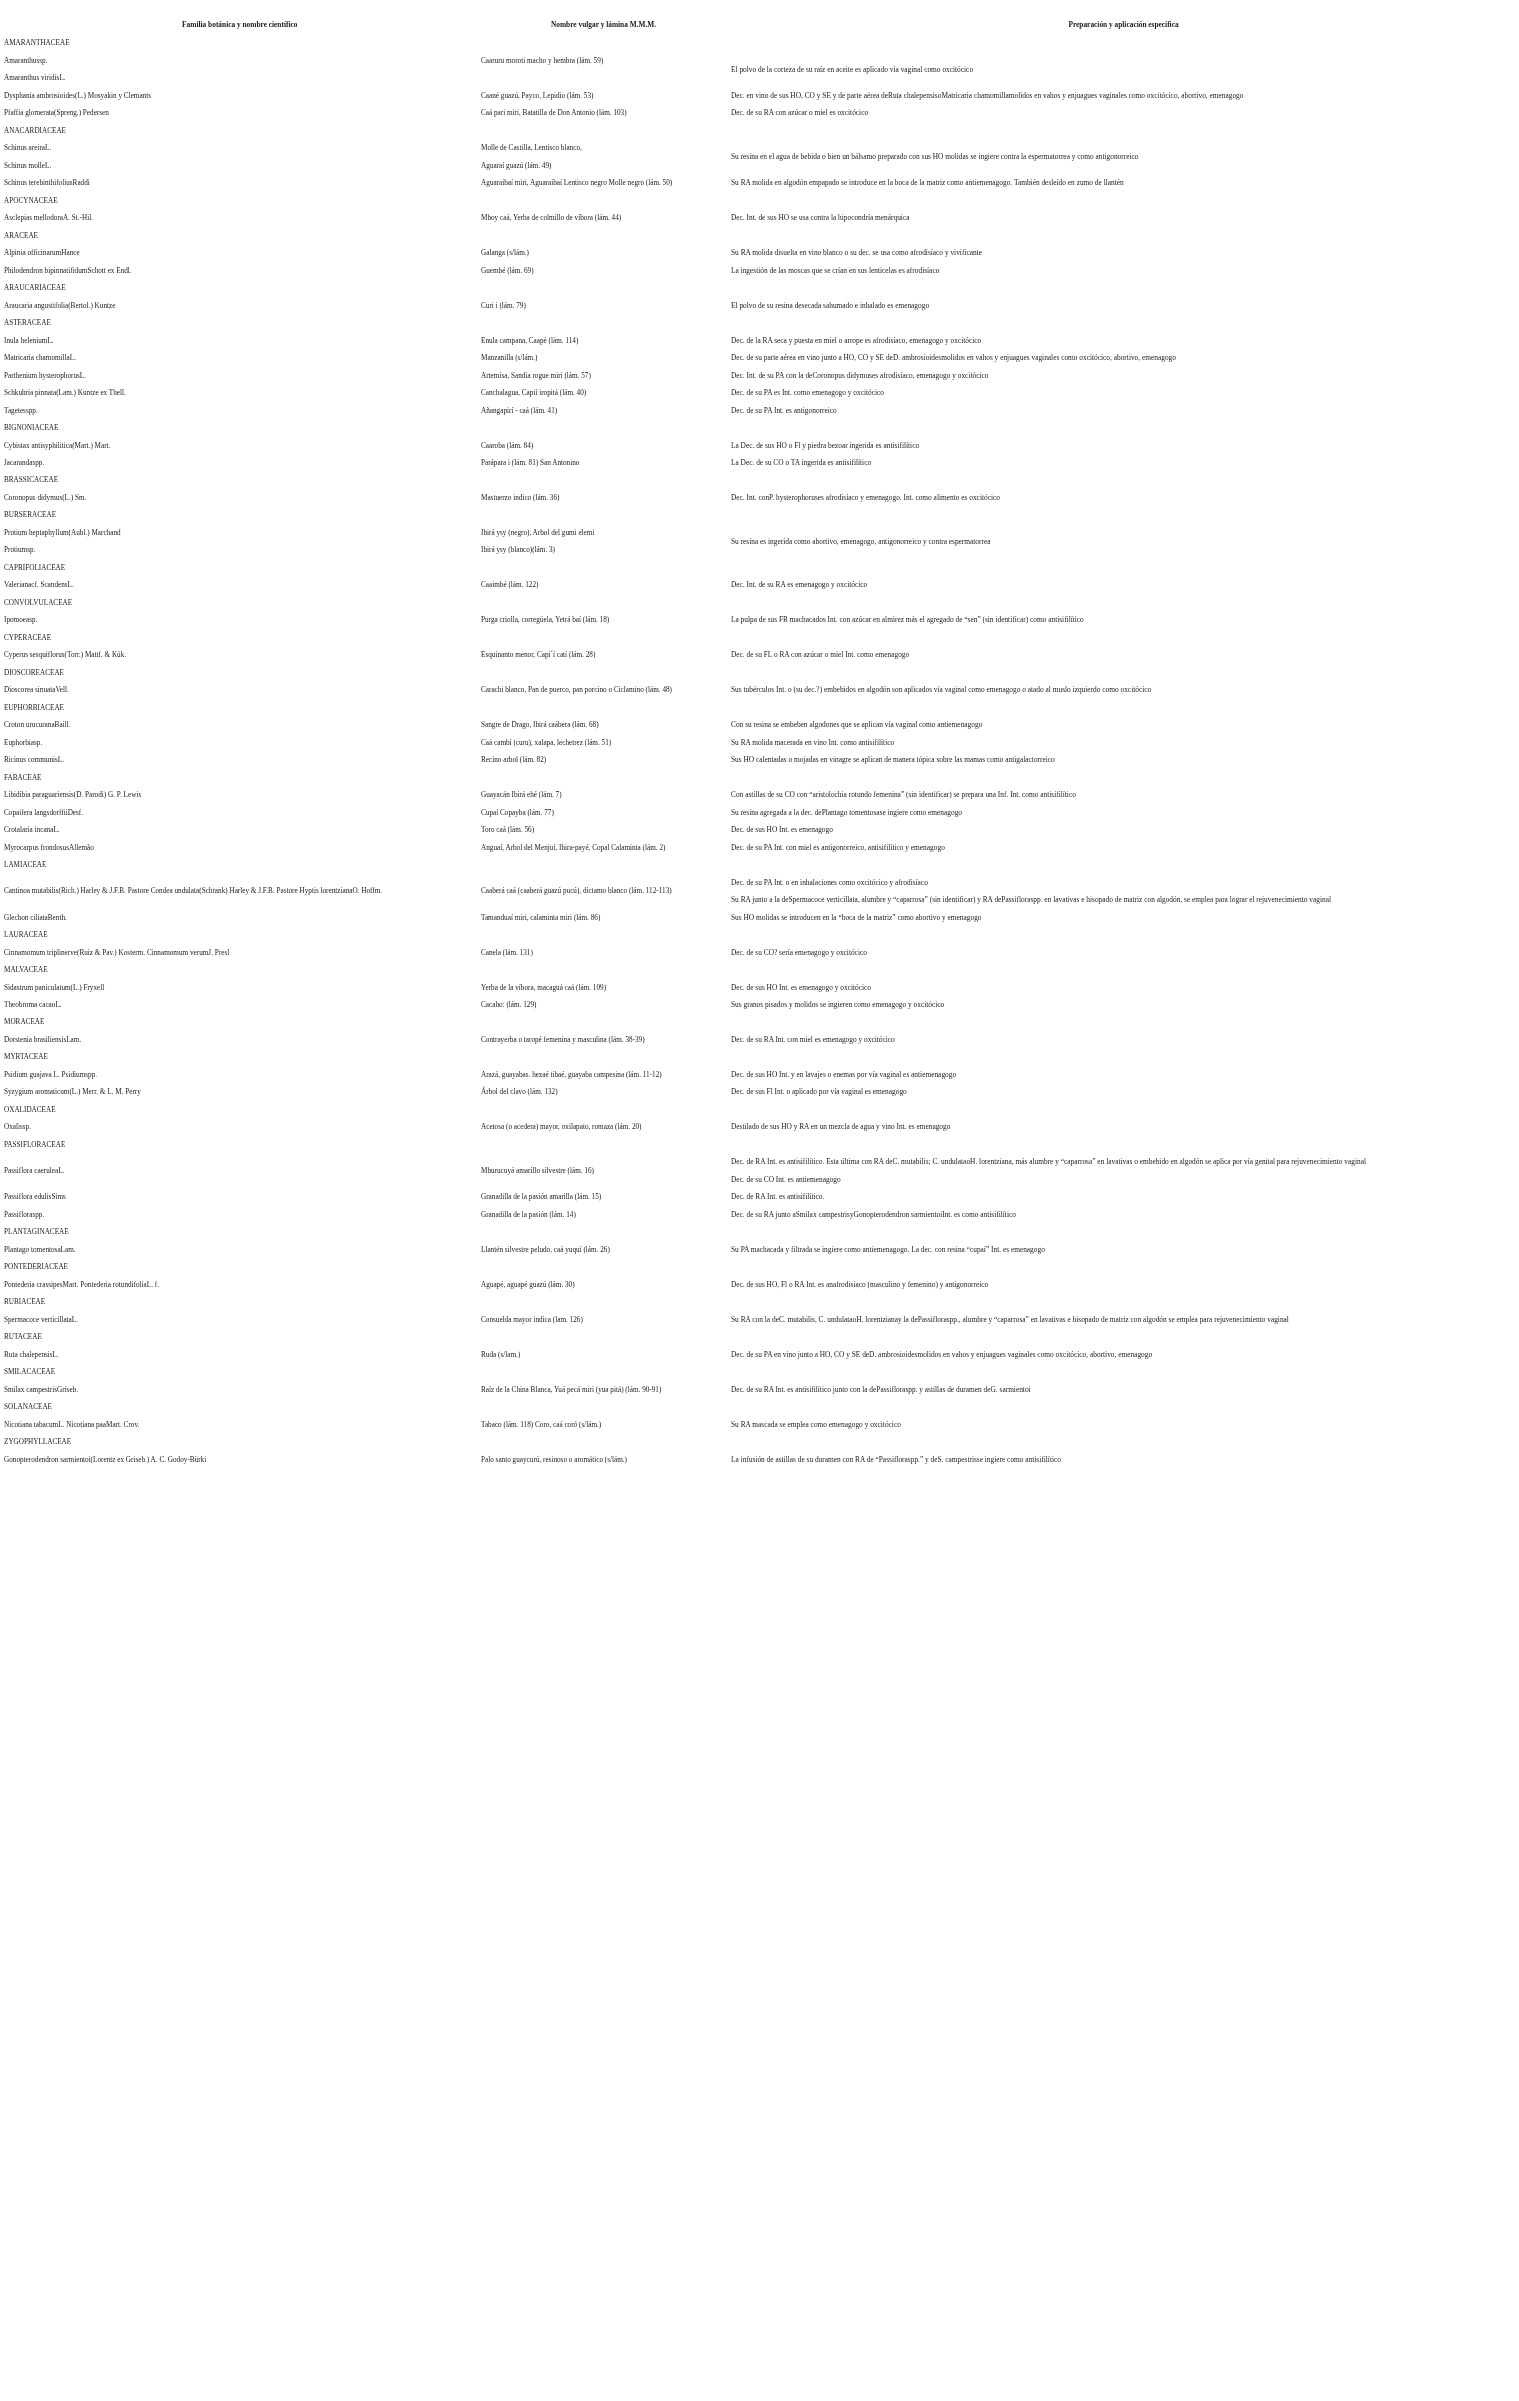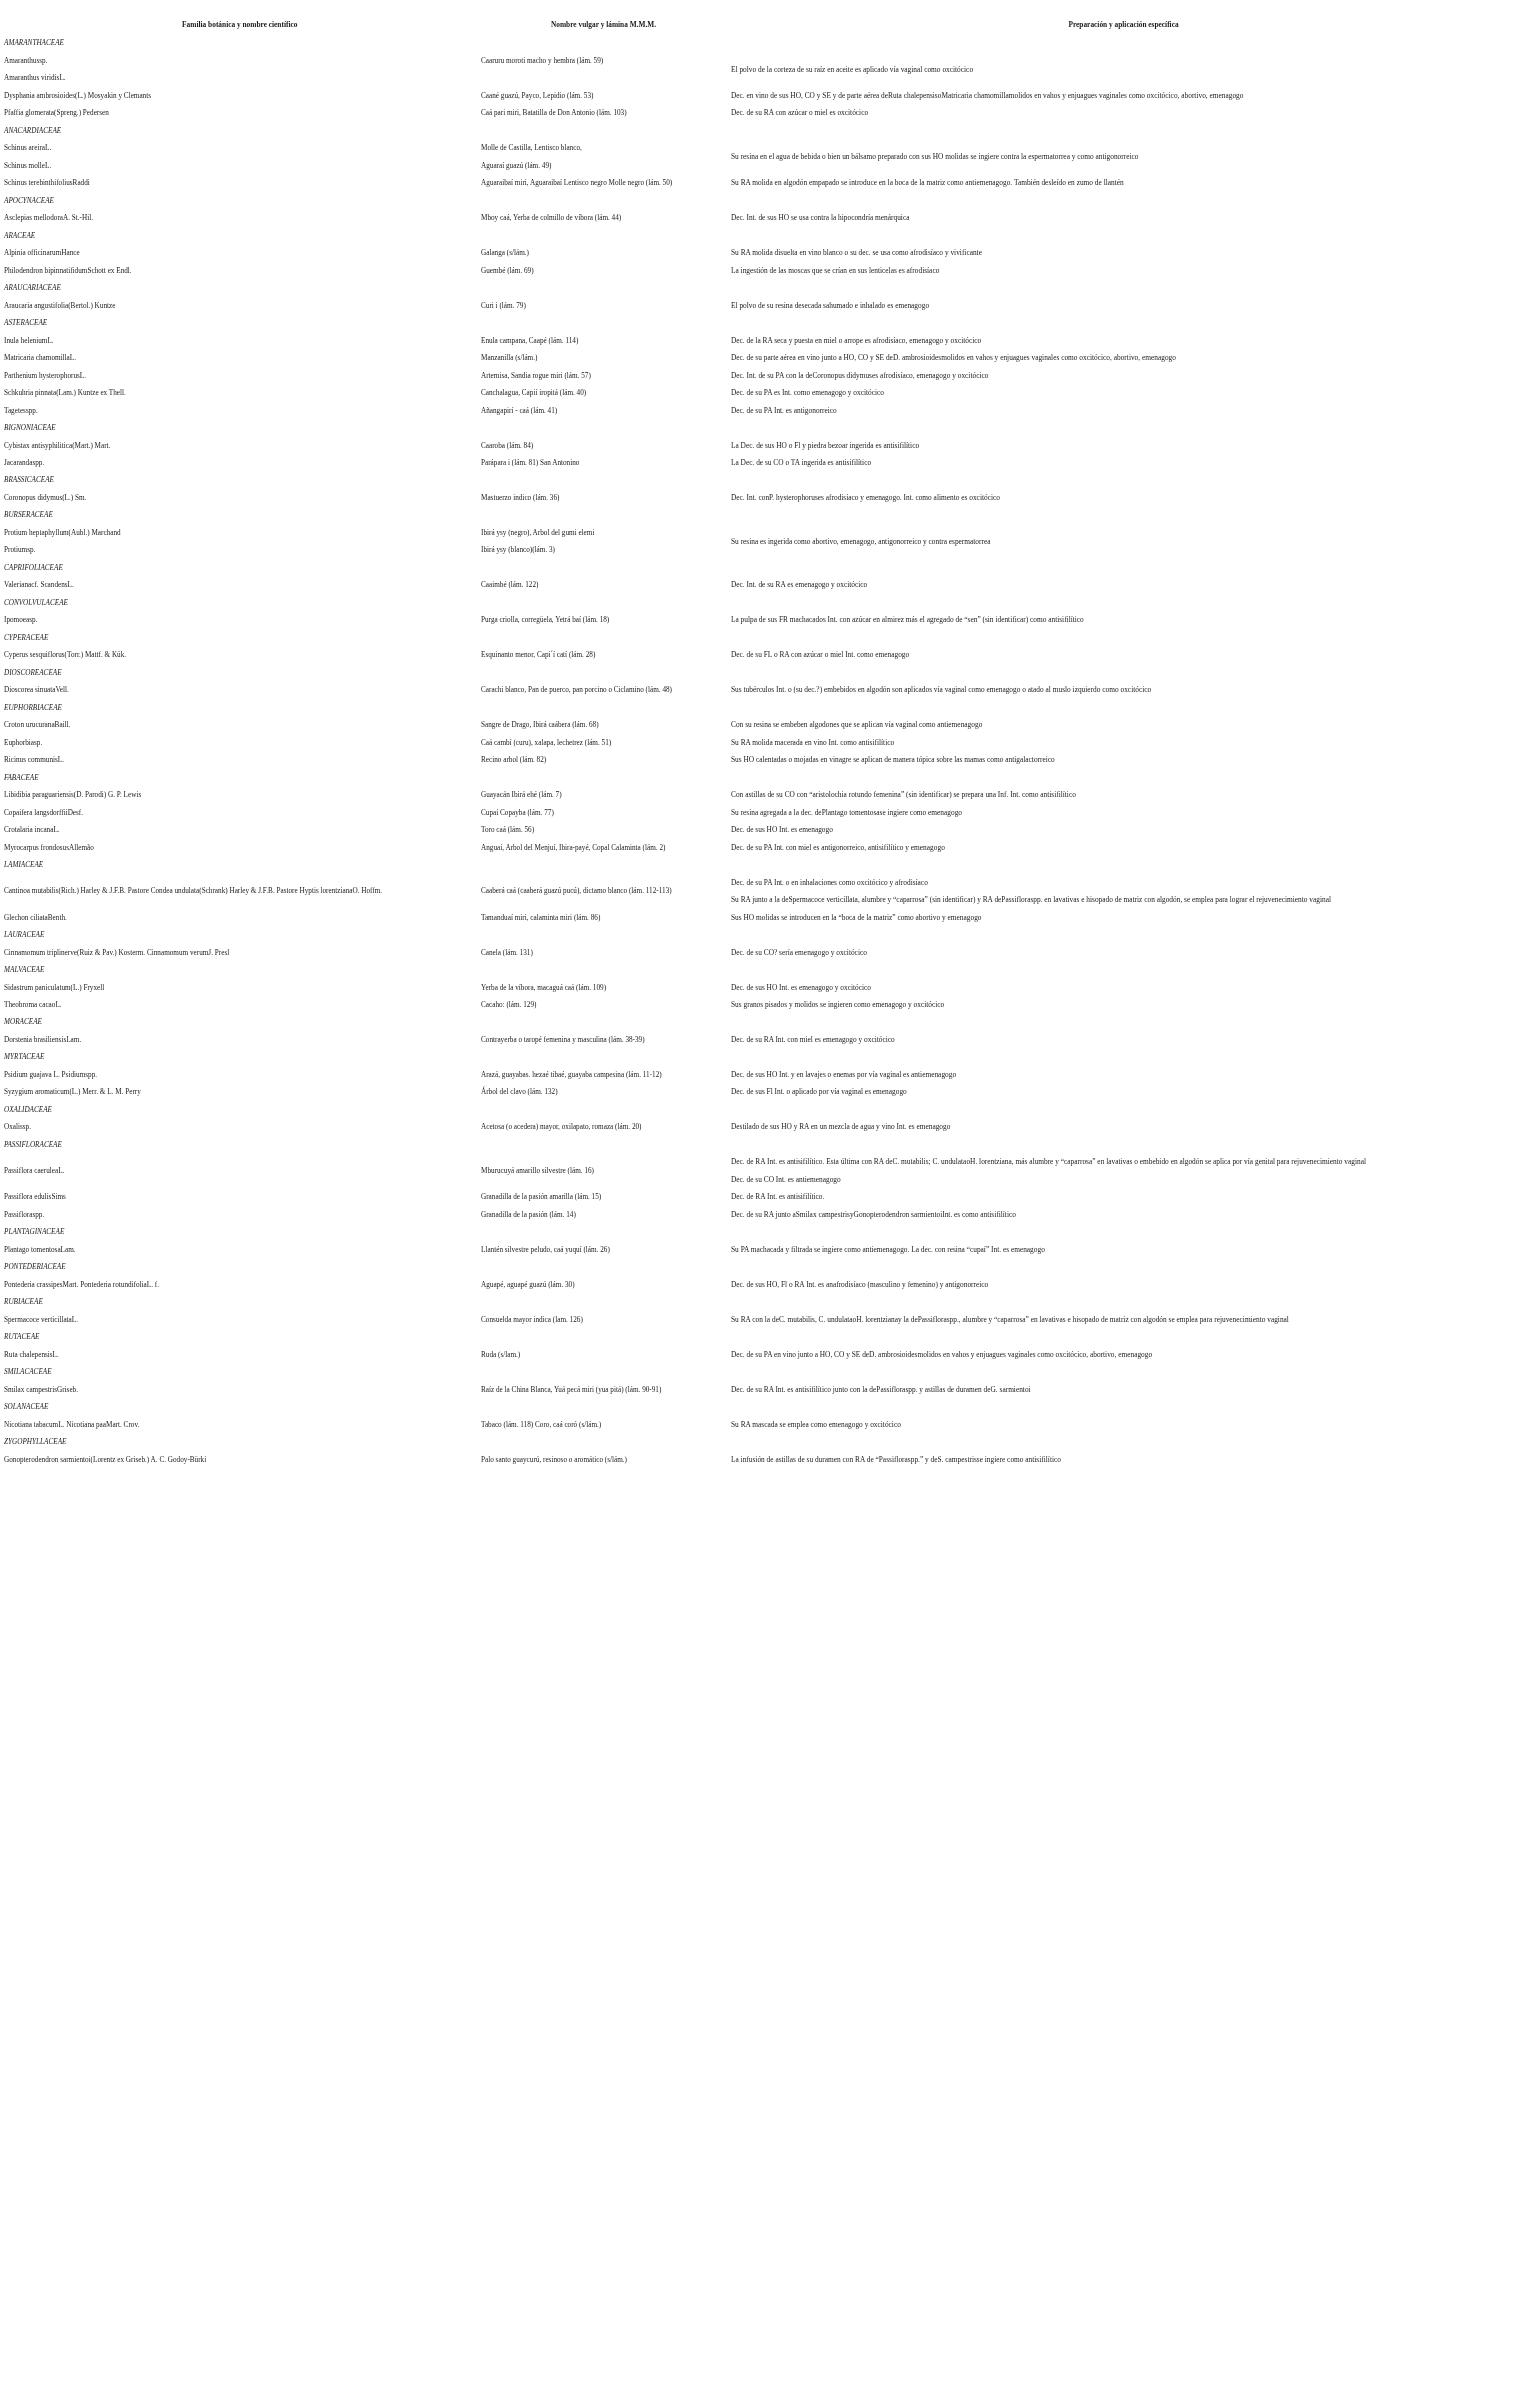--- a/index.html
+++ b/index.html
@@ -19,21 +19,21 @@
     font-weight: bold; font-size: 8.4px; text-align: center;
     padding: 2.6px 1.3px 5.2px 1.3px; vertical-align: middle;
     transform: scaleX(0.88); transform-origin: center;
   }
   table.plants td {
     padding: 3.9px 2.6px 3.9px 2.6px; vertical-align: middle; white-space: nowrap;
   }
   .c1 { width: 474px; }
   .c2 { width: 245px; }
   .c3 { width: 789px; }
-  td.family { letter-spacing: 0; font-style: italic; }
+  td.family { letter-spacing: 0; }
   .narrow { display: inline-block; transform: scaleX(0.86); transform-origin: left center; }
   td.c3 .narrow { transform: scaleX(0.88); }
   .stack-line { display: block; height: 9.7px; }
   .stack-gap { display: block; height: 7.8px; }
 </style>
 </head>
 <body>
 
 <div class="page">
   <table class="plants">

